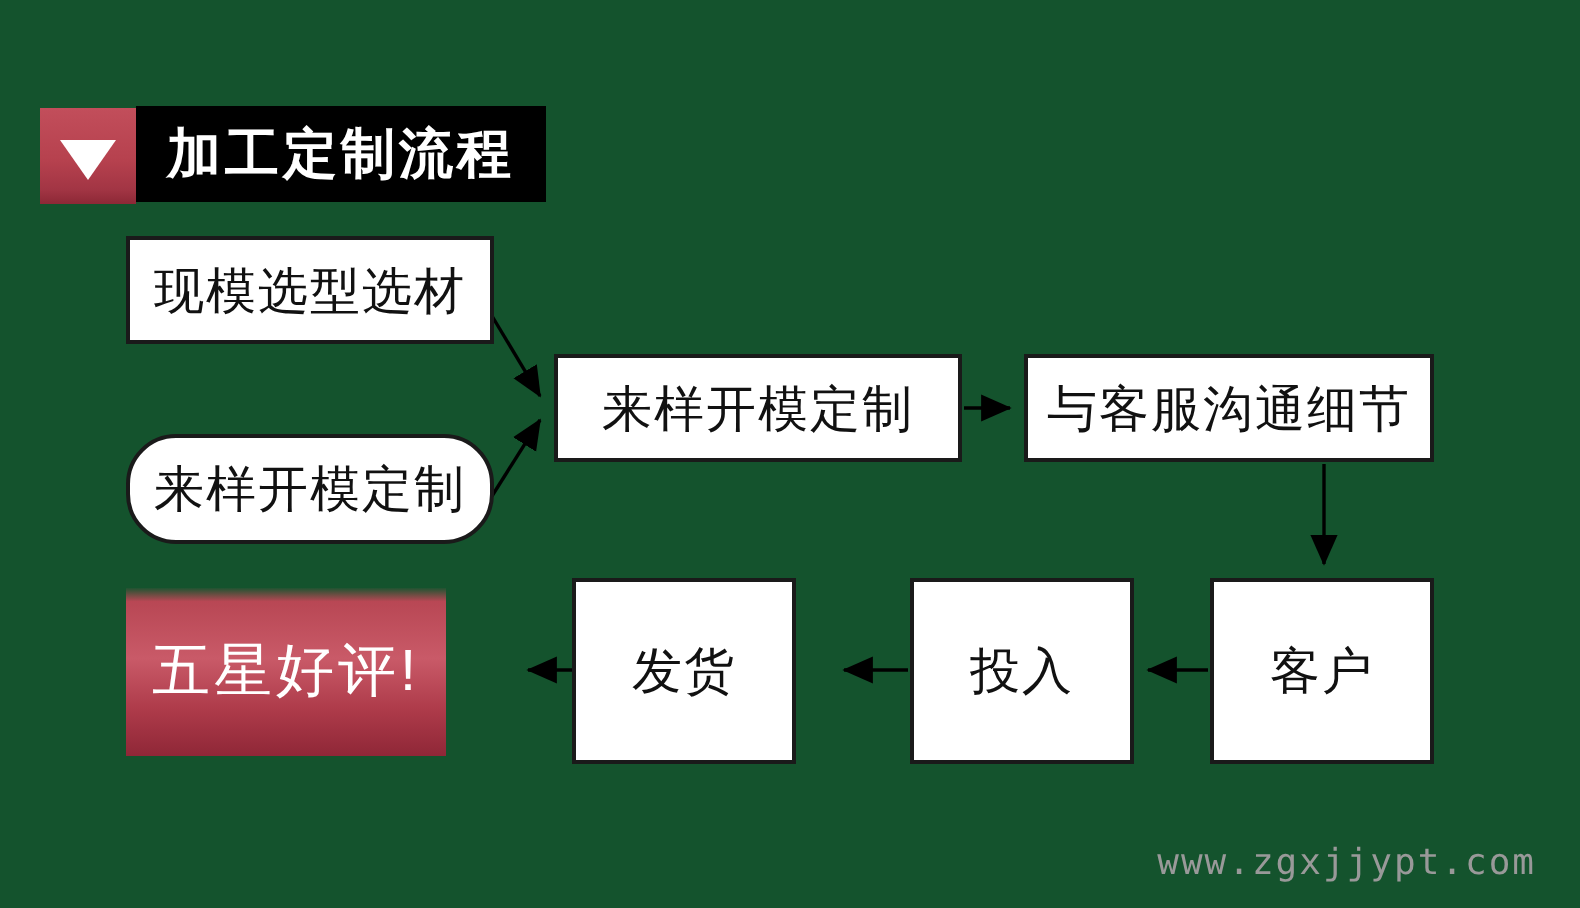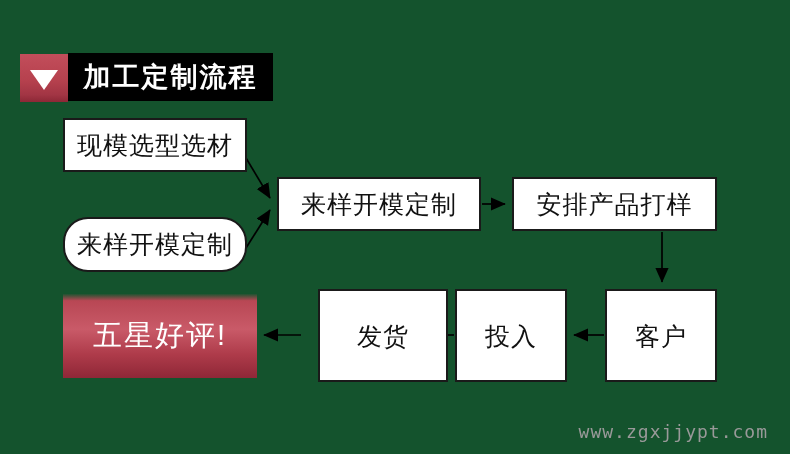--- a/index.html
+++ b/index.html
@@ -67,26 +67,26 @@
     box-sizing: border-box;
   }
   .node.two-line { flex-direction: column; line-height: 36px; }
 
   #n1 { left: 63px;  top: 118px; width: 184px; height: 54px; }
   #n2 { left: 63px;  top: 217px; width: 184px; height: 55px; border-radius: 25px; }
   #n3 { left: 277px; top: 177px; width: 204px; height: 54px; }
   #n4 { left: 512px; top: 177px; width: 205px; height: 54px; }
   #n5 { left: 605px; top: 289px; width: 112px; height: 93px; }
   #n6 { left: 455px; top: 289px; width: 112px; height: 93px; gap: 20px; }
-  #n7 { left: 318px; top: 289px; width: 130px; height: 93px; text-align: right; }
+  #n7 { left: 286px; top: 289px; width: 112px; height: 93px; text-align: right; }
 
   .node.highlight {
     left: 63px;
     top: 294px;
-    width: 194px;
+    width: 160px;
     height: 84px;
     border: none;
     color: #ffffff;
     font-size: 29px;
     letter-spacing: 2px;
     background: linear-gradient(180deg, #ab3a49 0%, #c6576511 0%, #b84754 8%, #c95a68 42%, #ae3b4a 72%, #8f2737 100%);
   }
 
   
   svg.arrows {
@@ -133,21 +133,21 @@
     <line x1="454" y1="335" x2="422" y2="335" stroke="#000" stroke-width="1.7" marker-end="url(#ah)"></line>
     <line x1="301" y1="335" x2="264" y2="335" stroke="#000" stroke-width="1.7" marker-end="url(#ah)"></line>
   </svg>
 
   <div class="node" id="n1">现模选型选材</div>
 
   <div class="node" id="n2">来样开模定制</div>
 
   <div class="node" id="n3">来样开模定制</div>
 
-  <div class="node" id="n4">安排产品打样</div>
+  <div class="node" id="n4">与客服沟通细节</div>
 
   <div class="node two-line" id="n5">
     <span>客户</span>
   </div>
 
   <div class="node two-line" id="n6">
     <span>投入</span>
   </div>
 
   <div class="node two-line" id="n7">

